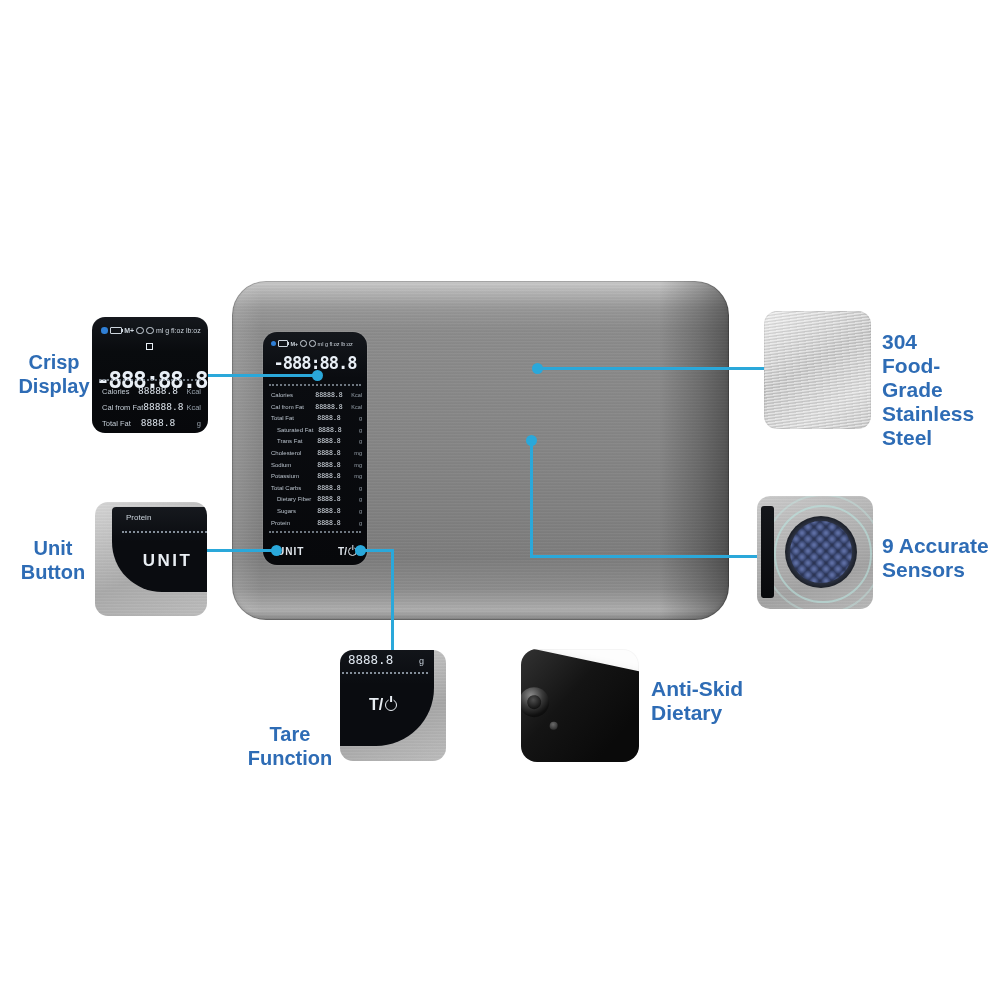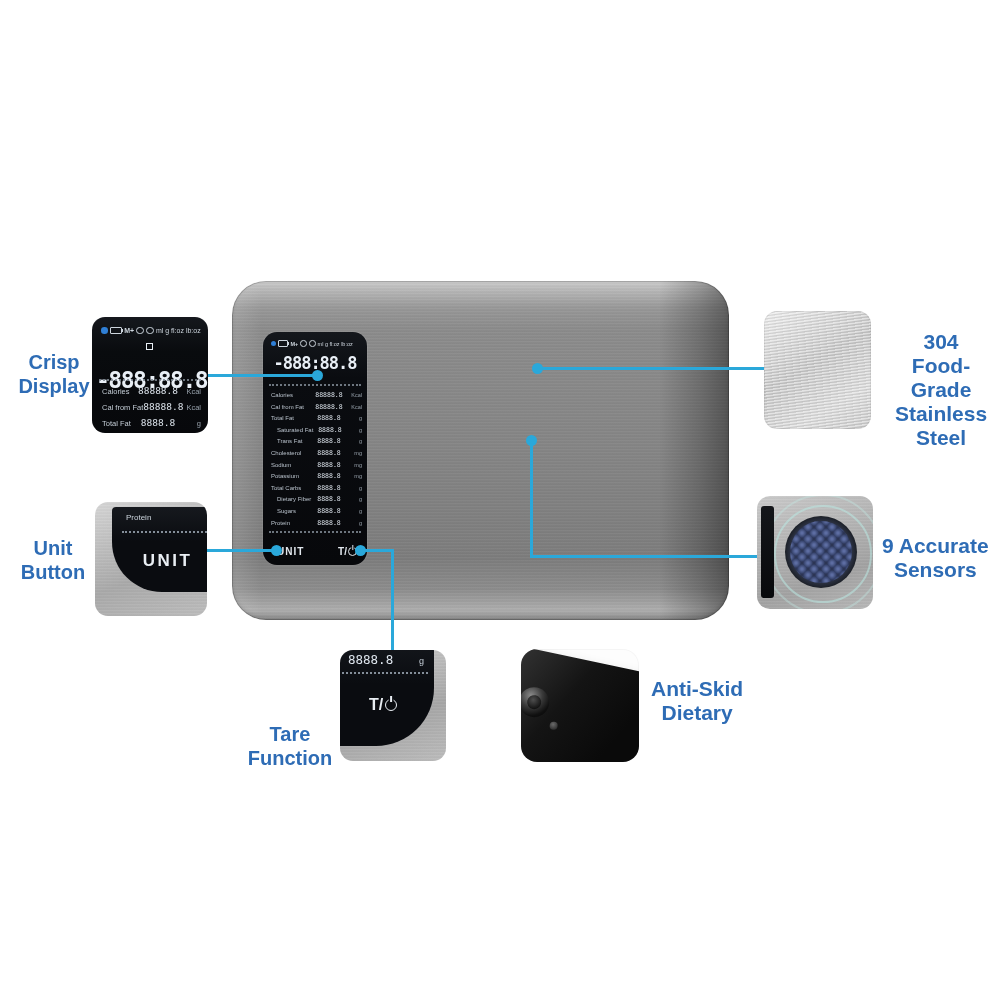--- a/index.html
+++ b/index.html
@@ -42,21 +42,21 @@
   .pwr{display:inline-block;width:7px;height:7px;border:1.4px solid currentColor;border-radius:50%;position:relative;top:1px;margin-left:1px;}
   .pwr::after{content:"";position:absolute;left:50%;top:-3px;transform:translateX(-50%);width:1.4px;height:4.5px;background:currentColor;box-shadow:0 0 0 1px #0a0c10;}
 
   
   .cline{position:absolute;background:#2aa8da;}
   .cdot{position:absolute;width:11px;height:11px;border-radius:50%;background:#2aa8da;}
 
   
   .callout-label{position:absolute;font-weight:bold;color:#2e6cb5;white-space:pre-line;}
   .lab-left{text-align:center;font-size:20px;line-height:24px;}
-  .lab-right{text-align:center;font-size:21px;line-height:24px;}
+  .lab-right{text-align:left;font-size:21px;line-height:24px;}
 
   
   .inset{position:absolute;border-radius:13px;overflow:hidden;}
   
   #inset-crisp{left:92px;top:317px;width:116px;height:116px;background:linear-gradient(180deg,#15181d,#090b0e 30%,#07080b);color:#e4ebf2;}
   #inset-crisp .icon-row{left:9px;top:9px;font-size:7px;}
   #inset-crisp .main-digits{top:24px;font-size:23px;letter-spacing:-1.5px;}
   #inset-crisp .sq-icon{width:5px;height:5px;vertical-align:12px;}
   #inset-crisp .dash1{top:62px;left:7px;right:7px;}
   #inset-crisp #crisp-rows{position:absolute;left:10px;right:7px;top:68px;}

